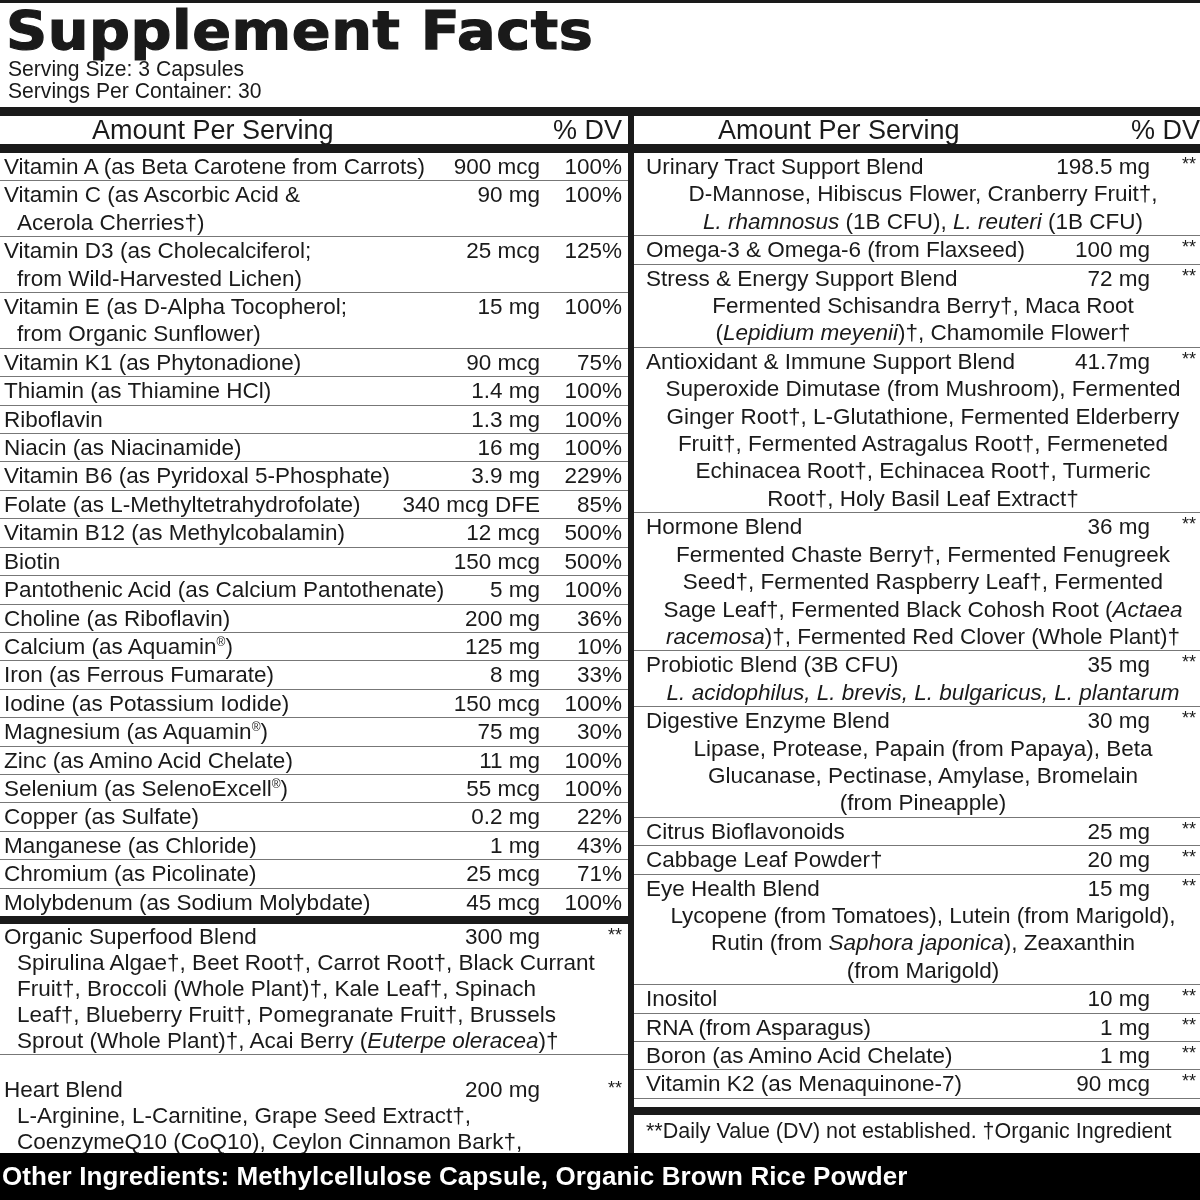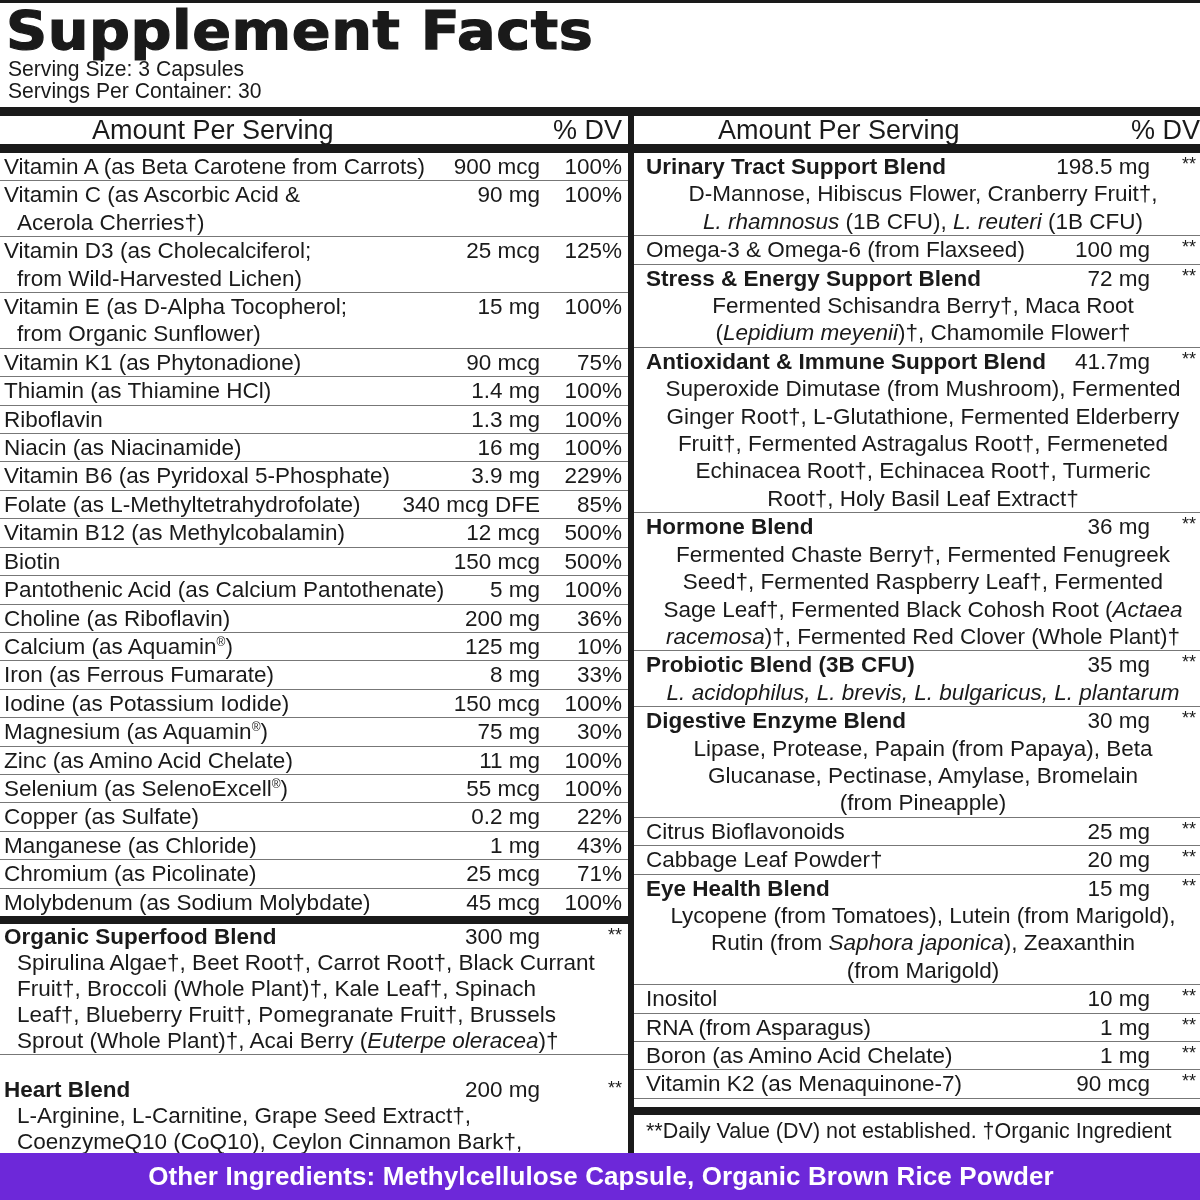--- a/index.html
+++ b/index.html
@@ -12,22 +12,22 @@
     letter-spacing: 0.5px; line-height: 62px; transform: scaleX(1.08); transform-origin: left;
     -webkit-text-stroke: 1.2px #1a1a1a;
   }
   .serving { position: absolute; left: 8px; font-size: 22px; line-height: 22px; transform: scaleX(0.96); transform-origin: left; }
   .serving.s1 { top: 58px; }
   .serving.s2 { top: 80px; }
   .thick { position: absolute; left: 0; width: 1200px; background: #1a1a1a; }
   .bar1 { top: 107px; height: 9px; }
   .bar2 { top: 144px; height: 9px; }
   .other {
-    position: absolute; left: 0; top: 1153px; width: 1200px; height: 47px; background: #6d28d9; color: #fff;
-    font-weight: bold; font-size: 26px; line-height: 47px; padding-left: 2px; letter-spacing: 0.1px; text-align: center;
+    position: absolute; left: 0; top: 1153px; width: 1200px; height: 47px; background: #000000; color: #fff;
+    font-weight: bold; font-size: 26px; line-height: 47px; padding-left: 2px; letter-spacing: 0.1px;
   }
   .vdiv { position: absolute; left: 628px; top: 107px; width: 6px; height: 1046px; background: #1a1a1a; }
   .col-left { position: absolute; left: 0; width: 628px; }
   .col-right { position: absolute; left: 634px; width: 566px; }
   .hdr { position: absolute; top: 116px; height: 28px; font-size: 27px; line-height: 28px; }
   .hdr .a { position: absolute; }
   .hdr .d { position: absolute; right: 6px; }
   .left-rows { position: absolute; top: 153px; left: 0; width: 628px; }
   .right-rows { position: absolute; top: 153px; left: 634px; width: 566px; }
   .row { position: relative; border-bottom: 1.5px solid #777; font-size: 22.5px; line-height: 27.4px; }
@@ -36,21 +36,21 @@
   .row .sub { padding-left: 17px; white-space: nowrap; }
   .row .amt { position: absolute; top: 0; text-align: right; white-space: nowrap; }
   .row .dv { position: absolute; top: 0; text-align: right; white-space: nowrap; }
   .left-rows .amt { right: 88px; }
   .left-rows .dv { right: 6px; }
   .right-rows .row .name { padding-left: 12px; }
   .right-rows .row .sub { padding-left: 12px; text-align: center; }
   .right-rows .amt { right: 50px; }
   .right-rows .dv { right: 4px; font-size: 18px; top: -2px; }
   .left-rows .dv.star { font-size: 18px; top: -2px; }
-  .b { font-weight: bold; }
+  .b { font-weight: normal; }
   .thick-sep { height: 8px; background: #1a1a1a; }
   i { font-style: italic; }
   sup { font-size: 12px; vertical-align: 8px; line-height: 0; }
   .footnote { position: absolute; left: 634px; top: 1116px; width: 566px; font-size: 21.5px; line-height: 30px; padding-left: 12px; white-space: nowrap; }
 </style>
 </head>
 <body>
 
 <div class="top-rule"></div>
 <div class="title">Supplement Facts</div>

